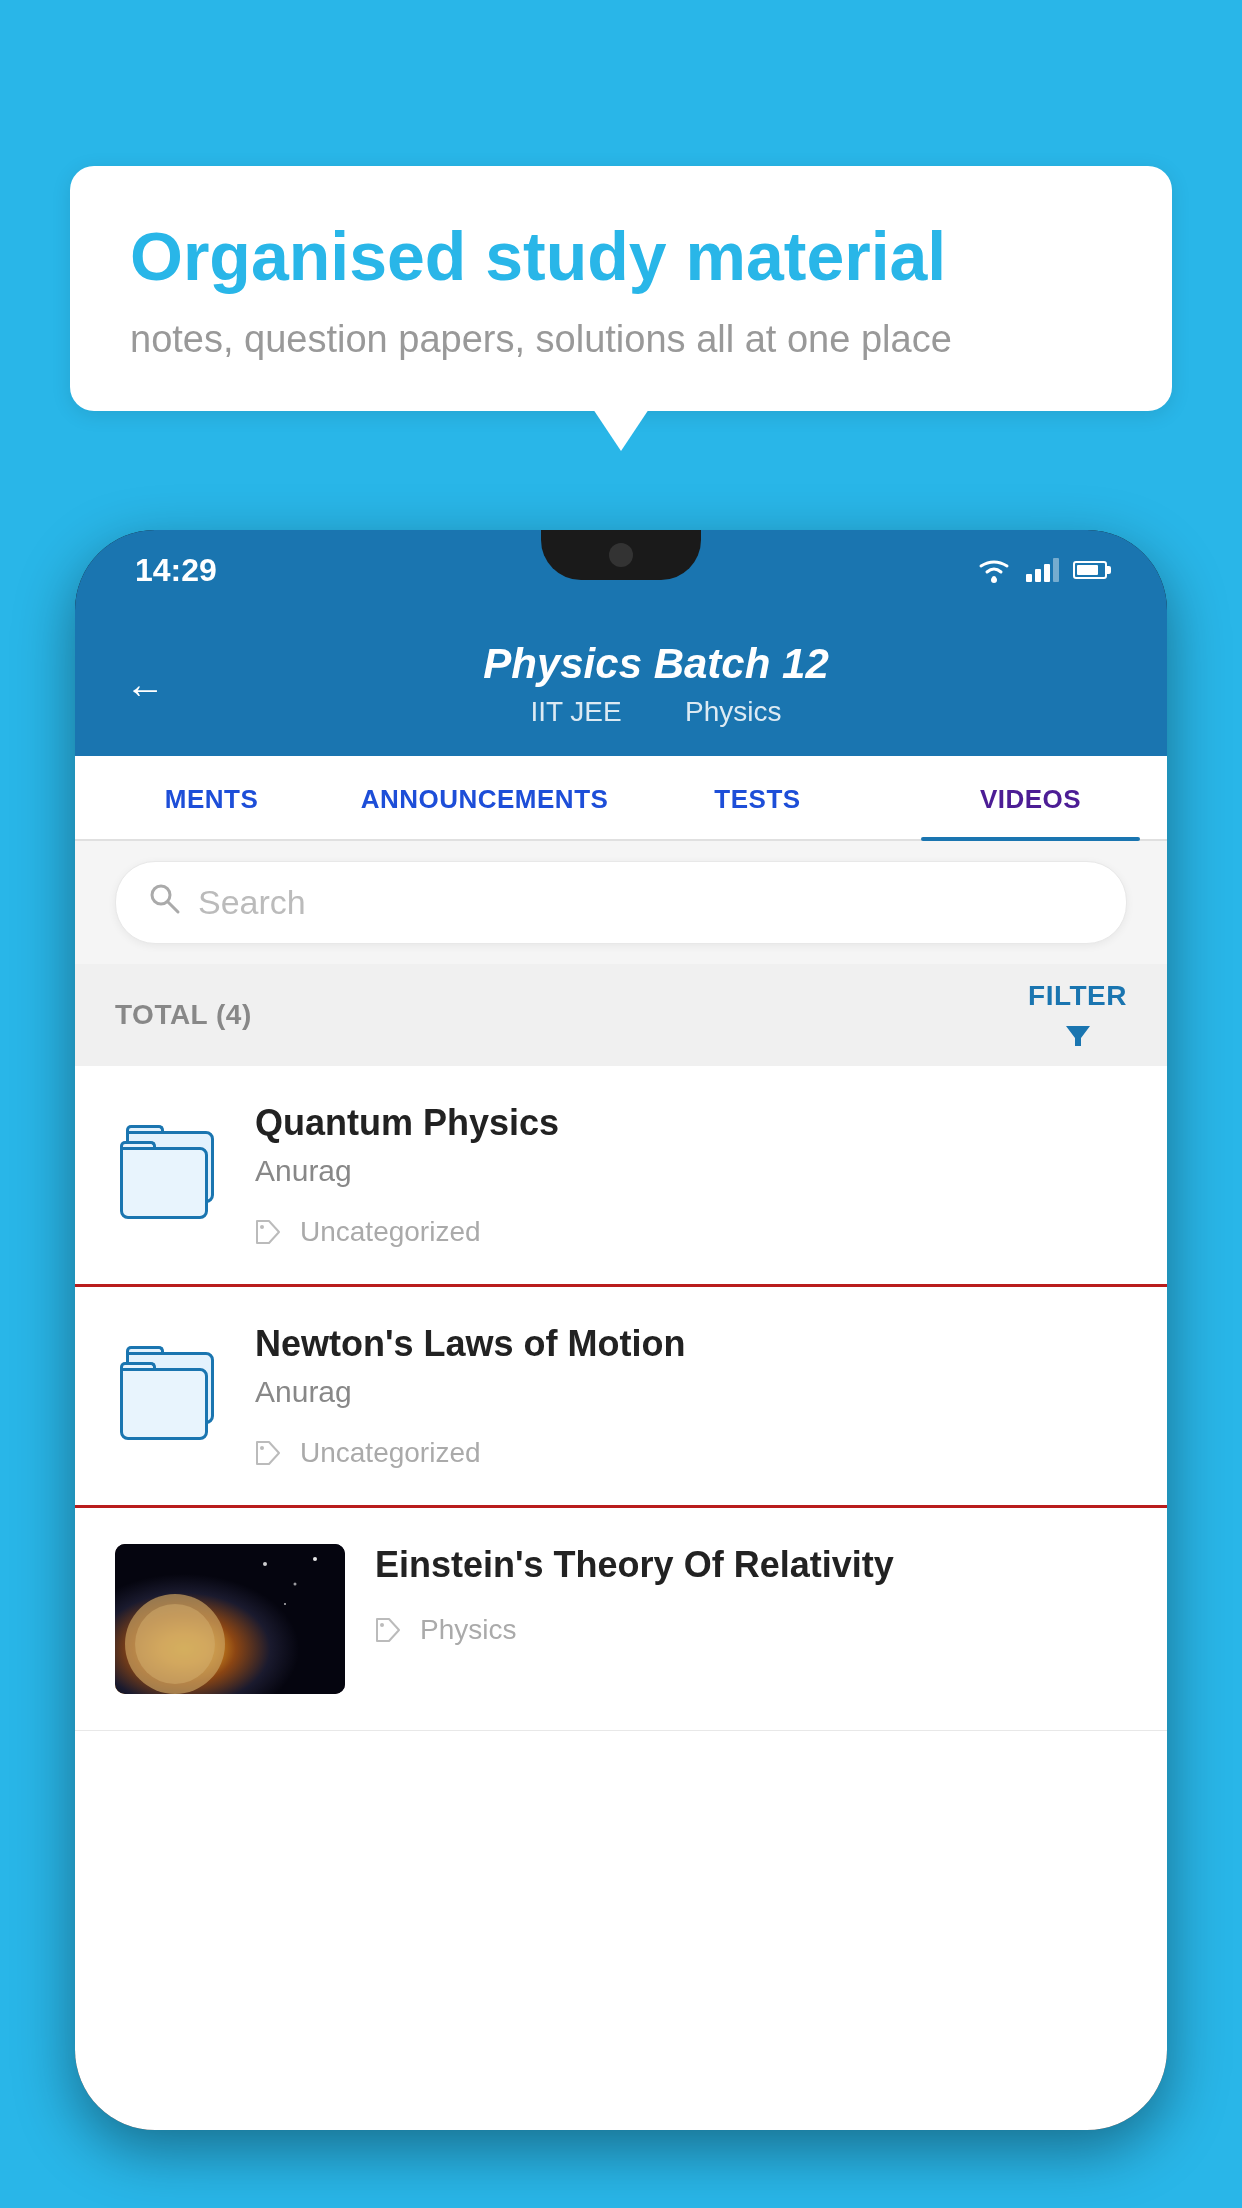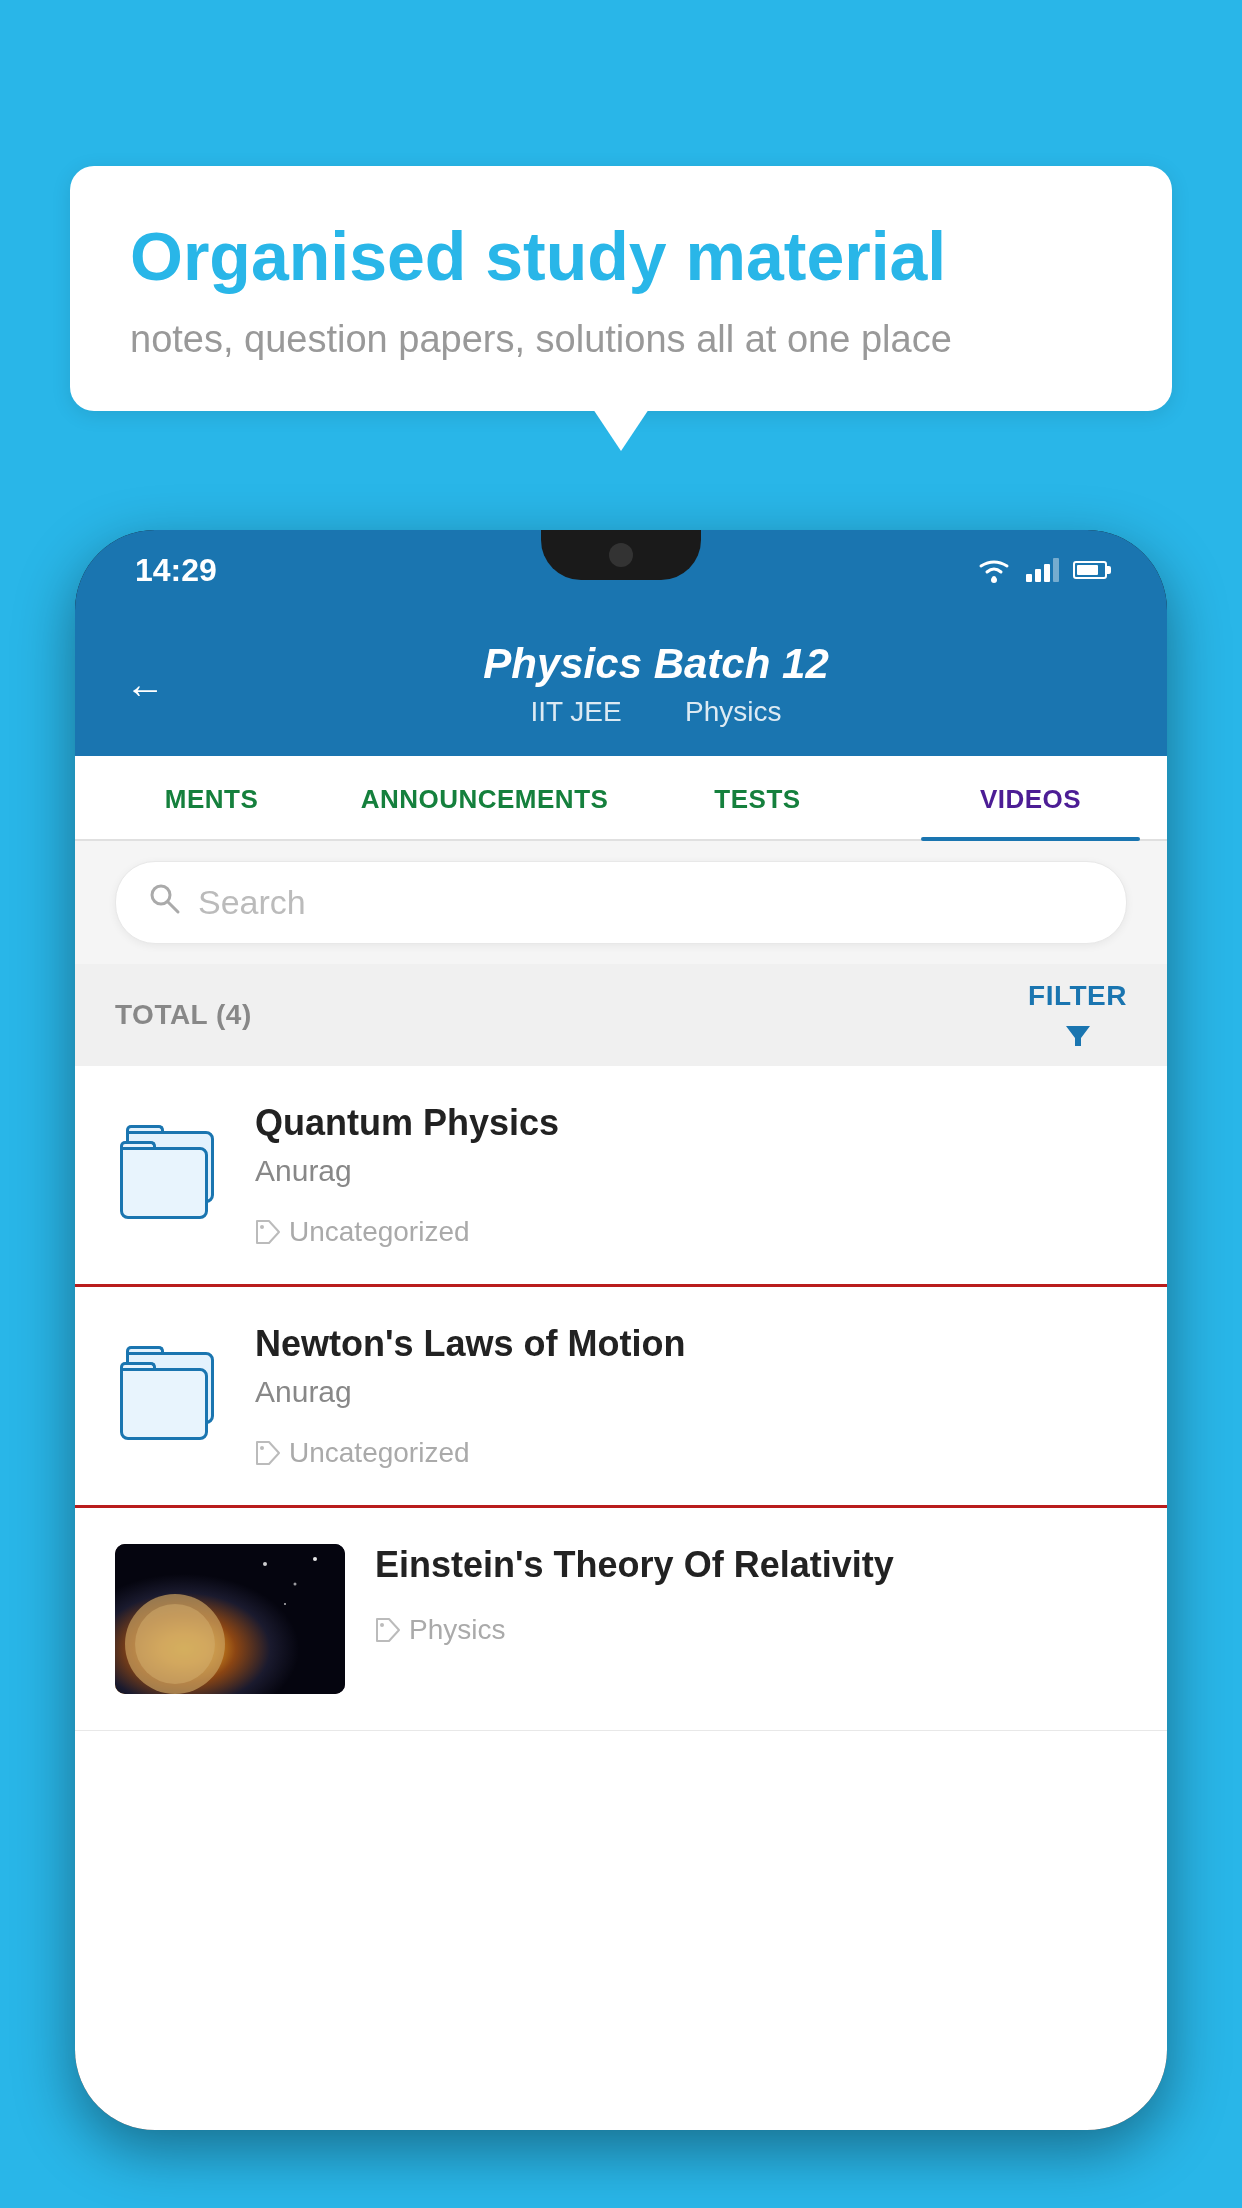--- a/index.html
+++ b/index.html
@@ -160,21 +160,21 @@
       display: flex;
       border-bottom: 2px solid #e0e0e0;
     }
 
     .tab {
       flex: 1;
       text-align: center;
       padding: 28px 8px 24px;
       font-size: 26px;
       font-weight: 600;
-      color: #15803d;
+      color: #1d4ed8;
       letter-spacing: 0.5px;
       cursor: pointer;
       position: relative;
     }
 
     .tab.active {
       color: #4c1d95;
     }
 
     .tab.active::after {
@@ -333,21 +333,21 @@
 
     .video-author {
       font-size: 30px;
       color: #888;
       margin-bottom: 10px;
     }
 
     .video-tag {
       display: flex;
       align-items: center;
-      gap: 8px;
+      gap: 19px;
       font-size: 28px;
       color: #aaa;
       margin-top: 28px;
     }
 
     
     .video-thumb-img {
       width: 230px;
       height: 150px;
       background: radial-gradient(ellipse at 30% 70%, #f5d020 0%, #e8a020 30%, #8B4513 50%, #1a1a2e 80%, #0a0a1a 100%);

